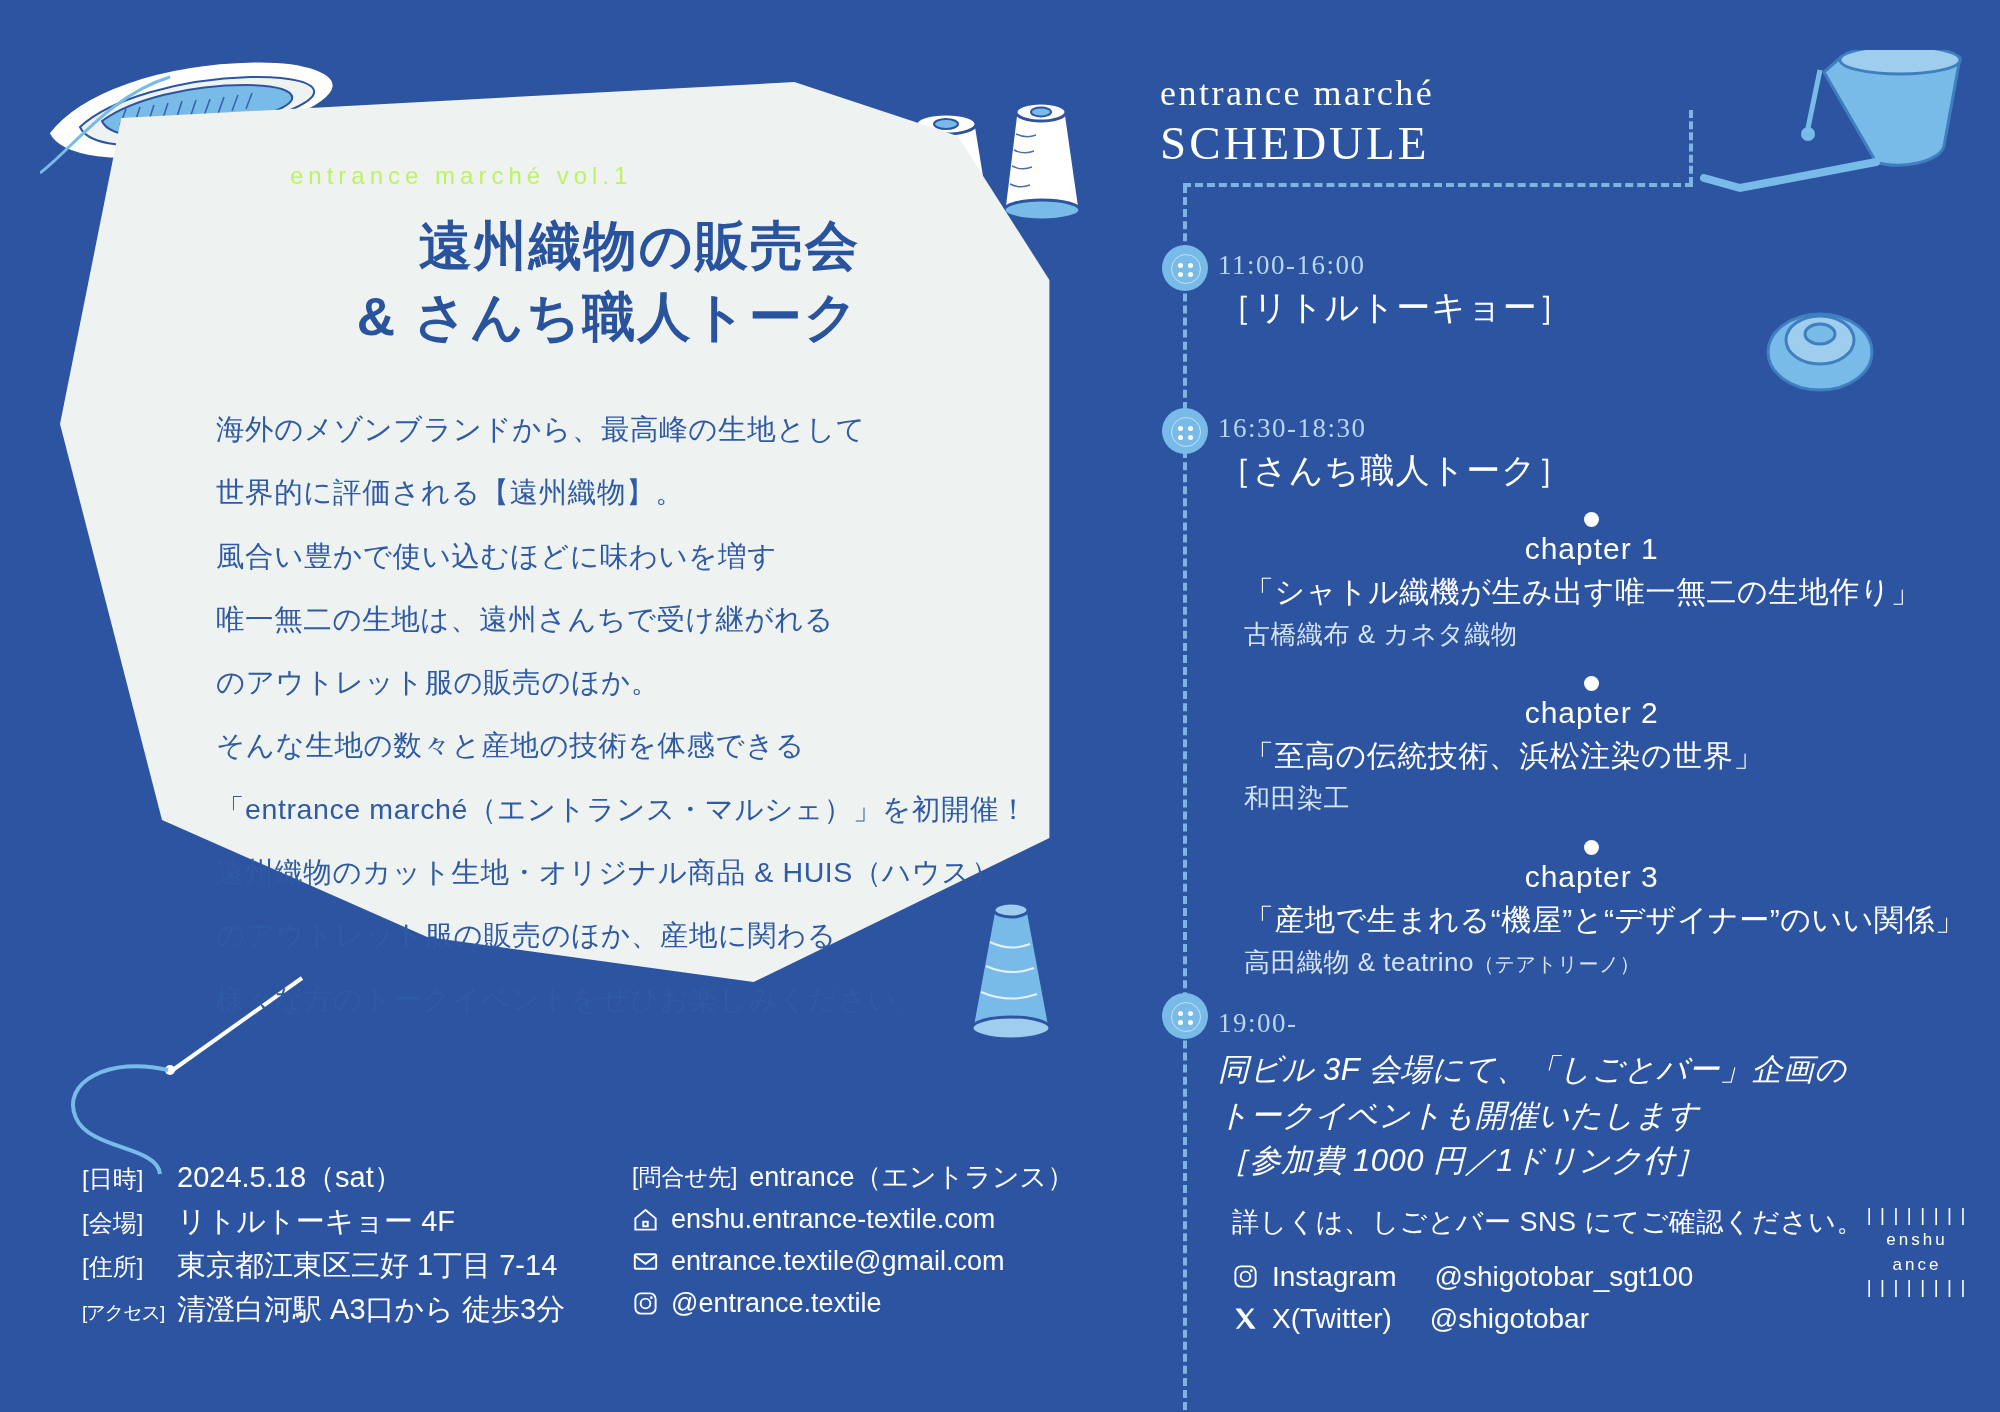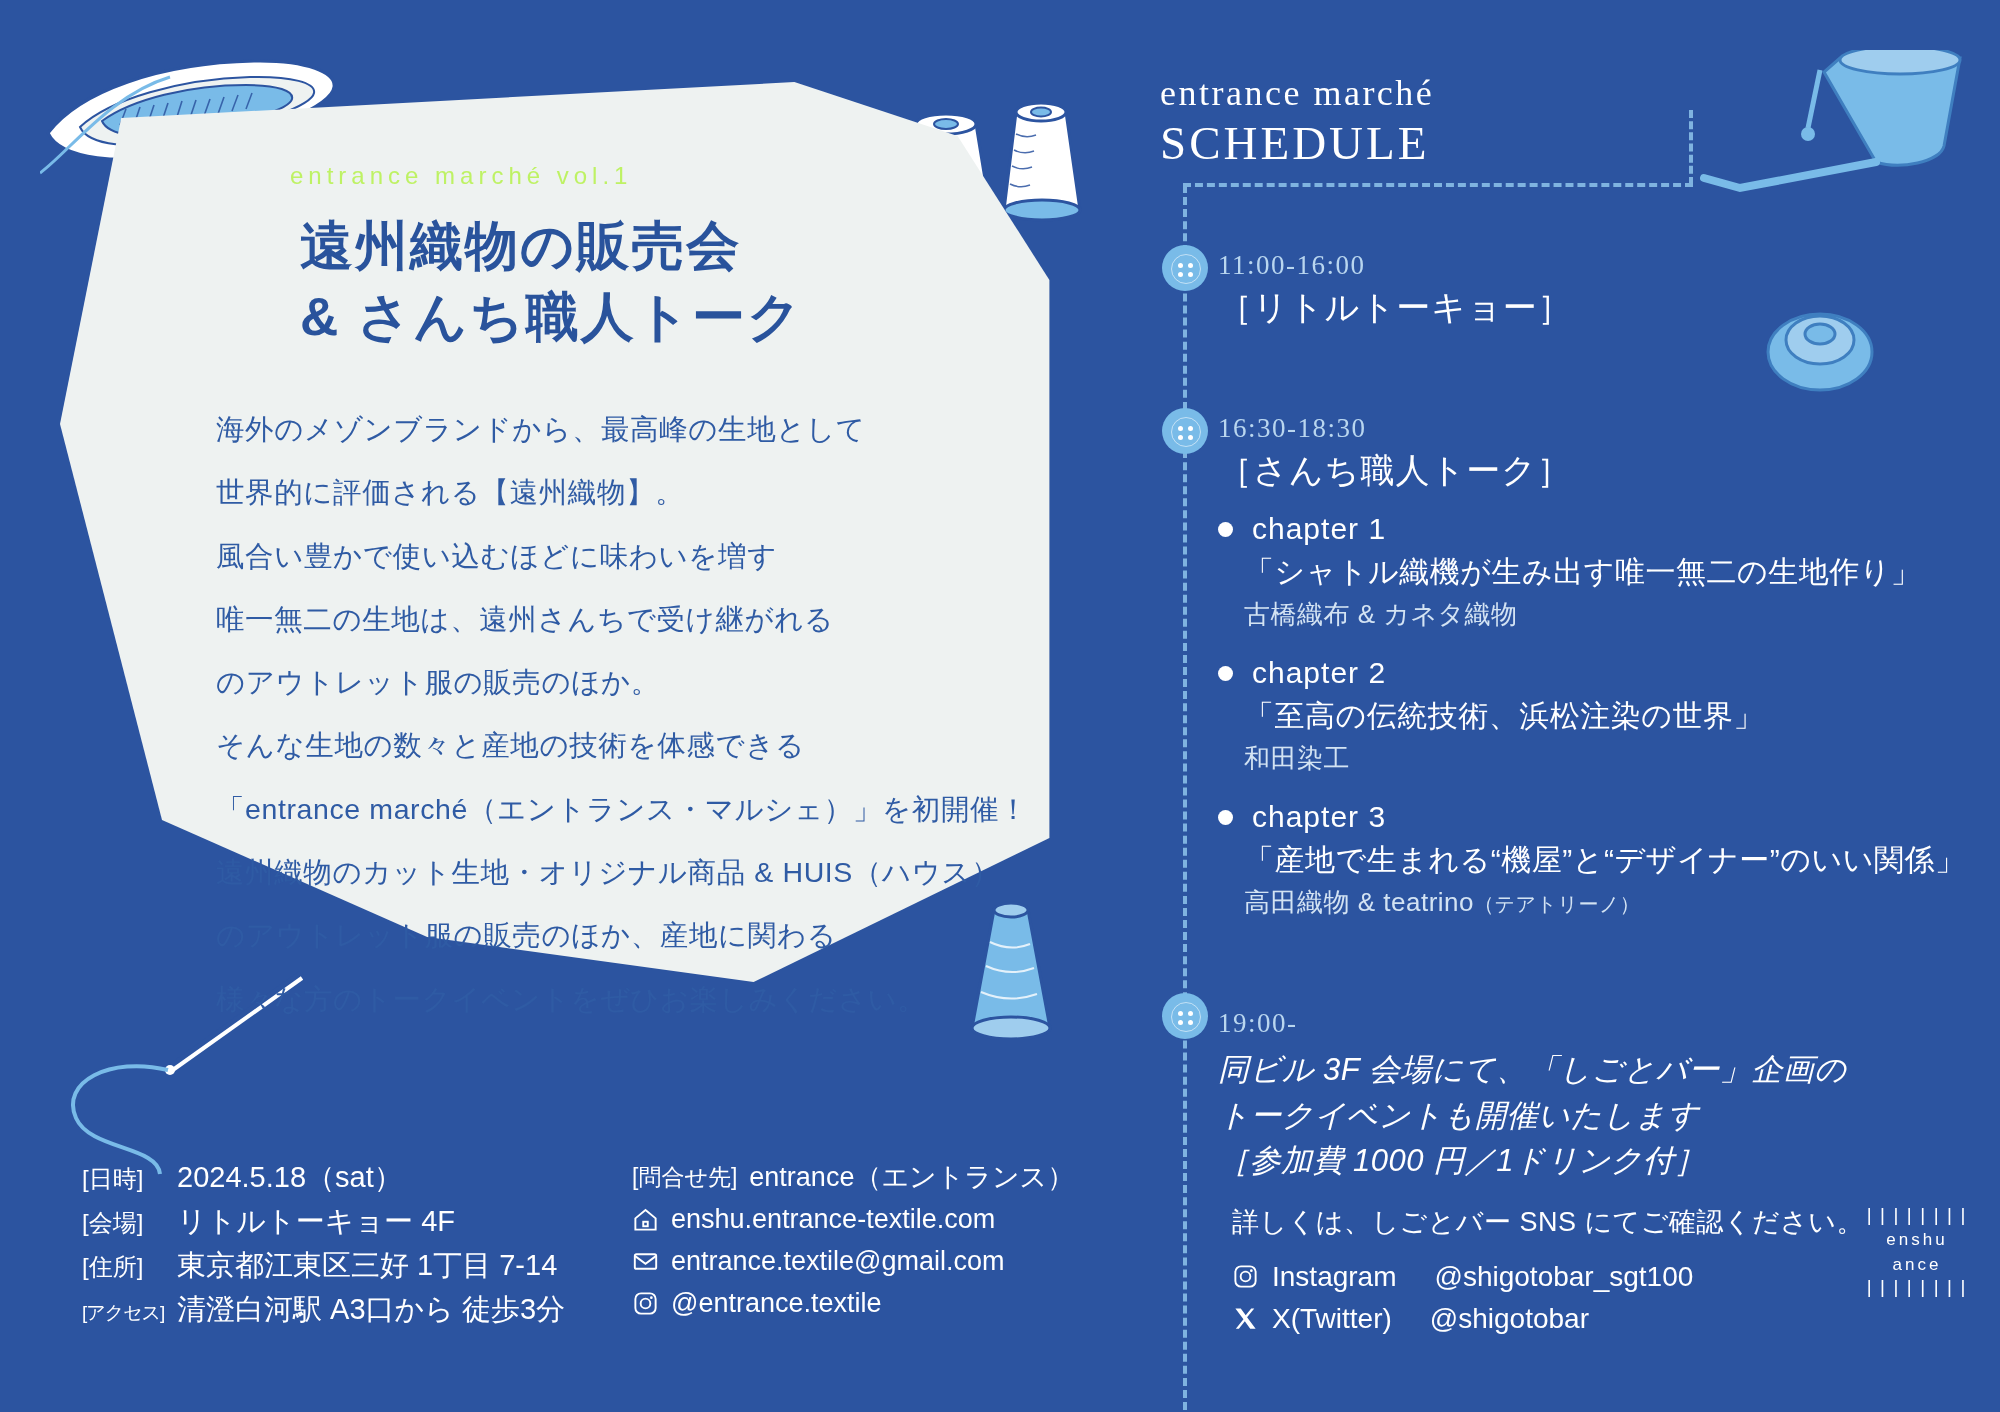--- a/index.html
+++ b/index.html
@@ -35,21 +35,21 @@
   .bobbin{left:1760px;top:290px;width:120px;height:110px;}
 
   
   .eyebrow{
     position:absolute;left:290px;top:162px;
     font-size:24px;letter-spacing:5px;color:#bef264;
   }
   .maintitle{
     position:absolute;left:300px;top:210px;width:560px;
     font-size:53px;line-height:1.34;color:#29539c;font-weight:700;
-    letter-spacing:2px;text-align:left;
+    letter-spacing:2px;text-align:right;
   }
   .maintitle div{white-space:nowrap;}
 
   .body-copy{
     position:absolute;left:200px;top:390px;width:830px;
     font-size:28.5px;line-height:1.66;color:#2f5ba4;letter-spacing:0.6px;
   }
   .body-copy p{margin:16px;white-space:nowrap;}
 
   
@@ -107,21 +107,21 @@
 
   .slot{position:absolute;left:1218px;color:#ffffff;}
   .slot .time{
     font-size:27px;color:#b9d6ef;letter-spacing:1.5px;
     font-family:"Liberation Serif","DejaVu Serif",serif;
   }
   .slot .title{font-size:34px;margin-top:4px;letter-spacing:1px;white-space:nowrap;}
 
   .chapters{position:absolute;left:1218px;top:512px;color:#ffffff;}
   .chapter{margin-bottom:24px;}
-  .ch-head{font-size:30px;letter-spacing:1px;display:flex;align-items:center;gap:19px;}
+  .ch-head{font-size:30px;letter-spacing:1px;display:flex;align-items:center;gap:5px;flex-direction:column;}
   .dot{width:15px;height:15px;border-radius:50%;background:#fff;display:inline-block;flex:none;}
   .ch-title{font-size:30px;margin-left:26px;margin-top:6px;white-space:nowrap;letter-spacing:0.5px;}
   .ch-by{font-size:26px;margin-left:26px;margin-top:4px;color:#d3e3f3;white-space:nowrap;letter-spacing:0.5px;}
   .ch-by .tiny{font-size:20px;}
 
   .evening{position:absolute;left:1218px;top:1008px;color:#ffffff;}
   .evening .title{font-size:31px;line-height:1.47;letter-spacing:0.5px;}
   .evening .title div{white-space:nowrap;font-style:italic;}
   .evening .note{font-size:27px;margin-top:20px;margin-left:14px;letter-spacing:0.5px;white-space:nowrap;}
   .evening .sns{margin-top:16px;margin-left:14px;font-size:28px;line-height:1.5;}

